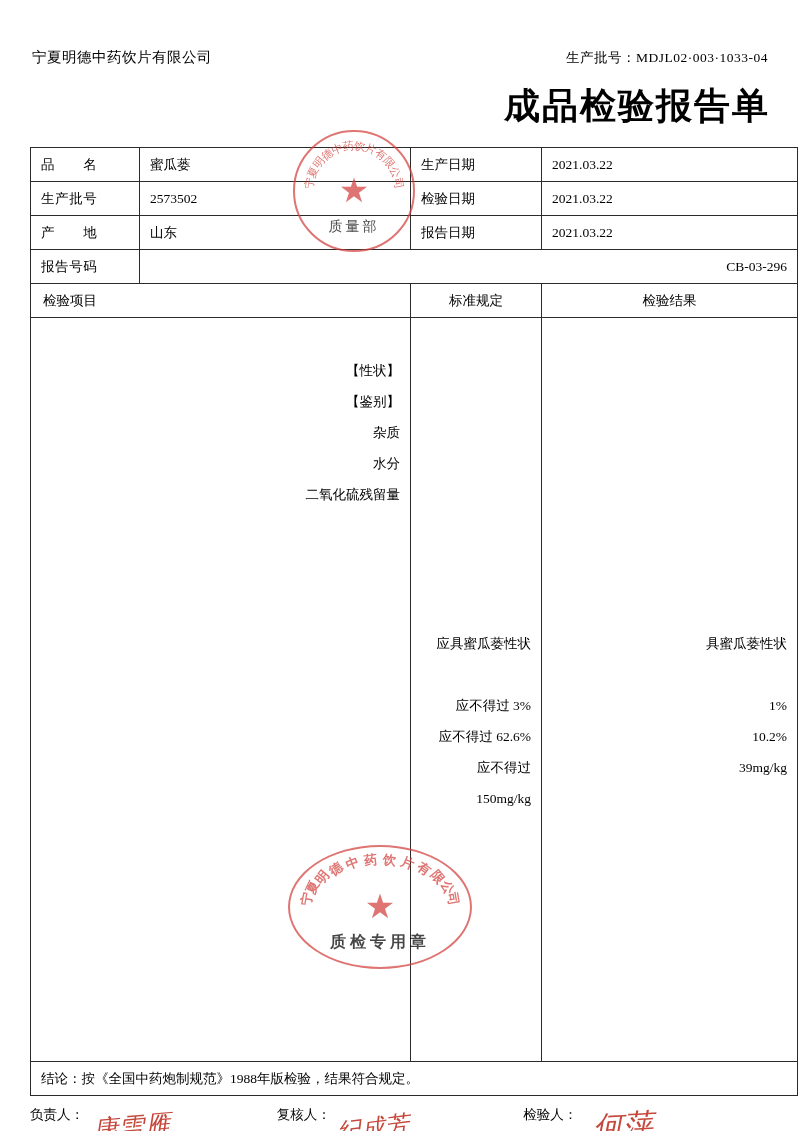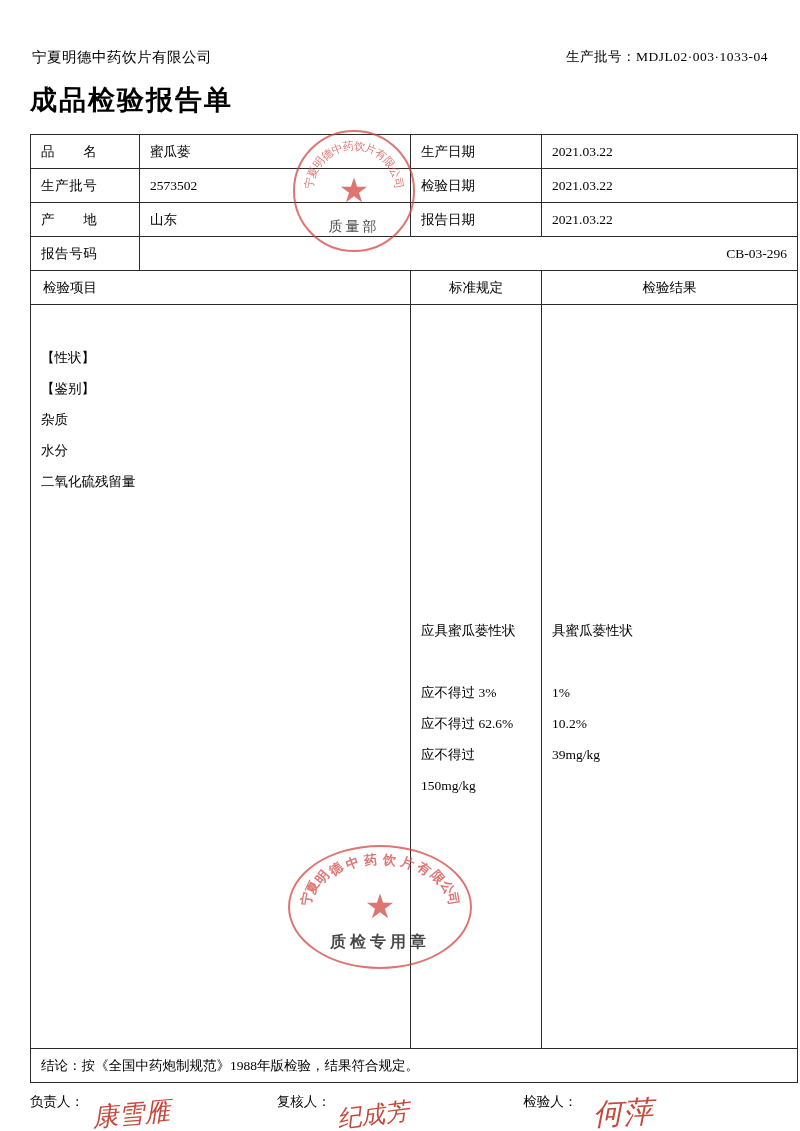--- a/index.html
+++ b/index.html
@@ -18,30 +18,30 @@
   .page {
     position: relative;
     width: 800px;
     height: 1131px;
     box-sizing: border-box;
     padding: 48px 30px 0 30px;
   }
   .hdr-row {
     display: flex;
     justify-content: space-between;
-    align-items: flex-start;
+    align-items: flex-end;
     font-size: 14.5px;
     padding: 0 2px 7px 2px;
     letter-spacing: 0.5px;
   }
   .hdr-company { font-size: 14.5px; }
   .hdr-doccode { font-size: 13.5px; }
   .title {
-    text-align: left;
-    font-size: 27px;
+    text-align: right;
+    font-size: 36px;
     font-weight: bold;
     letter-spacing: 2px;
     margin: 8px 0 16px 0;
     font-family: "Liberation Serif", "DejaVu Serif", serif;
   }
   table.doc {
     width: 768px;
     border-collapse: collapse;
     table-layout: fixed;
     border-radius: 18px;
@@ -71,20 +71,21 @@
     display: inline-block;
     width: 100%;
     text-align: center;
   }
   .head-item { text-align: left !important; padding-left: 2px; }
   .body-cell {
     vertical-align: top;
     padding-top: 12px;
     font-size: 13.5px;
     line-height: 31px;
+    text-align: right;
   }
   .item-col { width: 228px; }
   .std-col { width: 222px; }
   .res-col { }
   .cell-line { display: block; height: 31px; }
   .blank-line { display: block; height: 31px; }
   .conclusion td {
     font-size: 13.5px;
     padding: 7px 12px;
     height: 20px;

